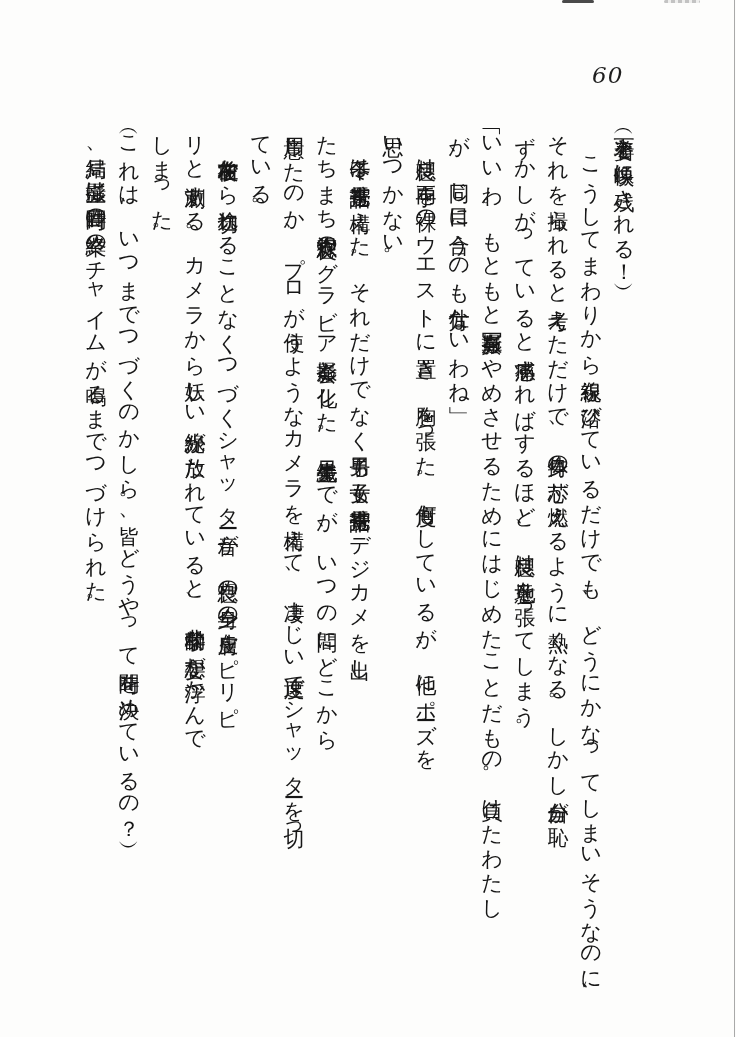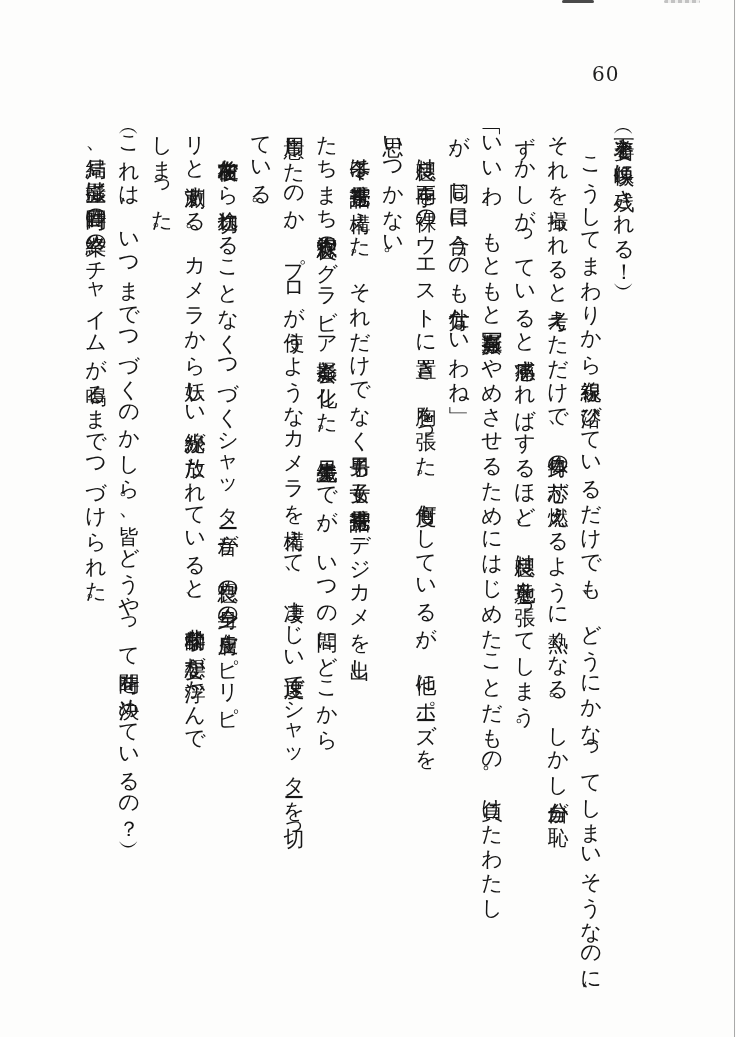--- a/index.html
+++ b/index.html
@@ -39,21 +39,22 @@
   .artifact-light {
     left: 664px;
     width: 36px;
     background: repeating-linear-gradient(to right, #c3c3c3 0 4px, #efefee 4px 7px);
     filter: blur(0.4px);
   }
   .page-number {
     position: absolute;
     top: 62px;
     left: 592px;
-    font-size: 20px;
+    font-size: 23px;
+    font-style: italic;
     color: #1e1e1e;
     letter-spacing: 1px;
   }
   
   .text-block {
     position: absolute;
     top: 121px;
     right: 96px;
     height: 872px;
     writing-mode: vertical-rl;

